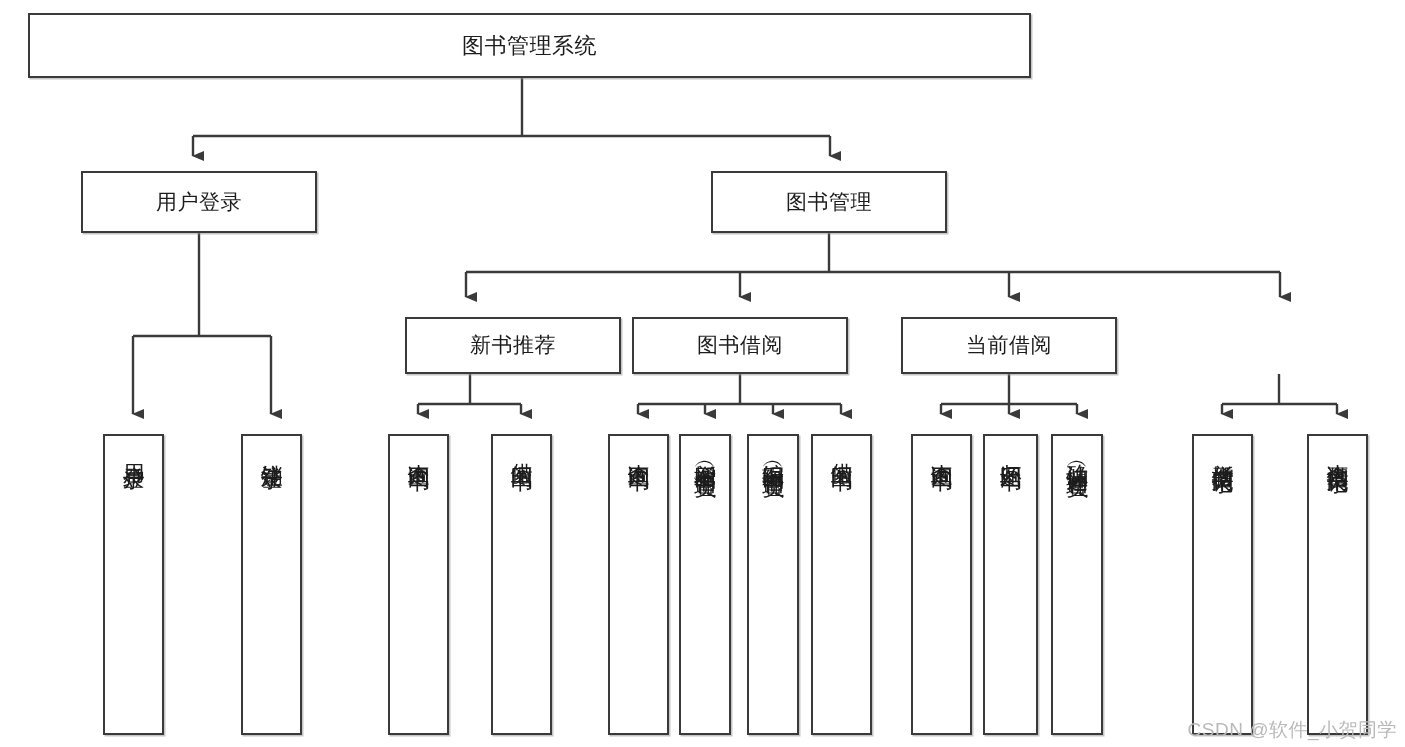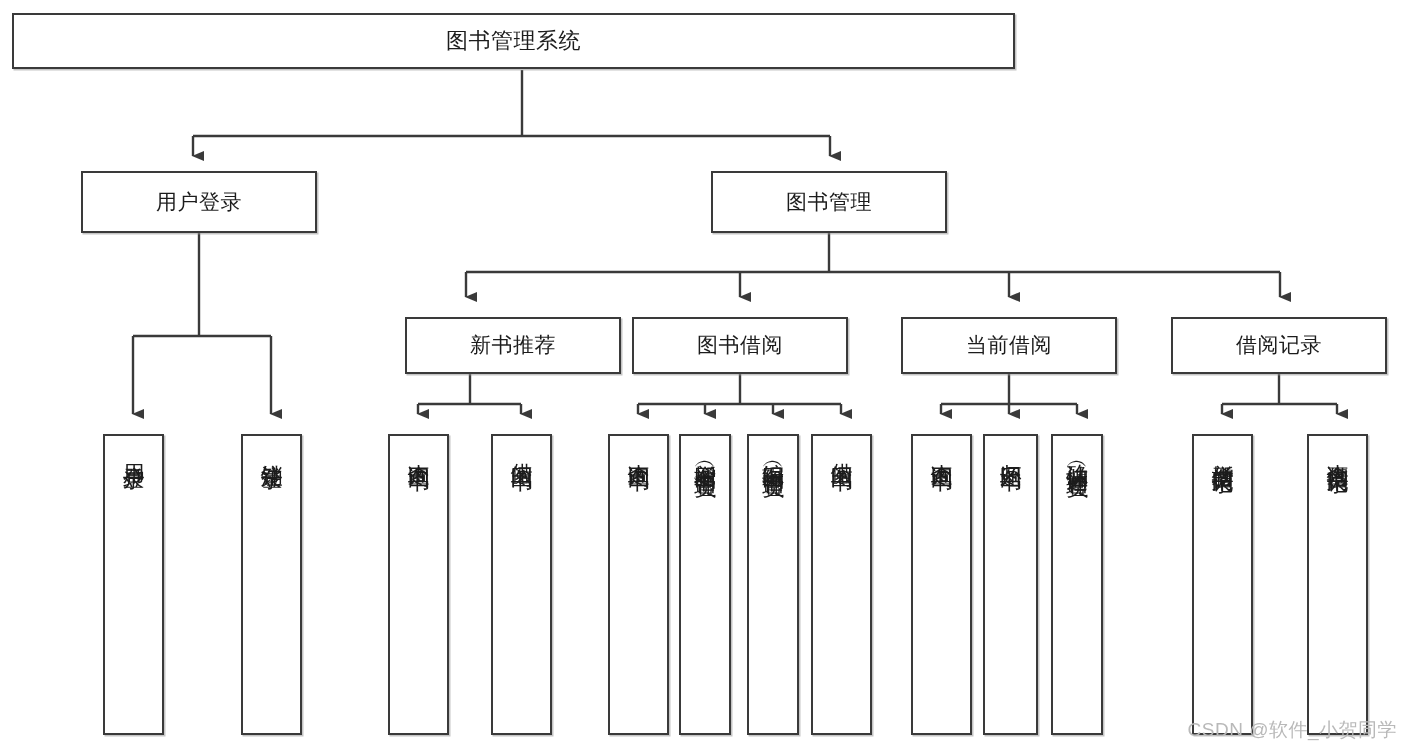--- a/index.html
+++ b/index.html
@@ -117,21 +117,21 @@
       <path d="M 1009 404 L 1009 414" marker-end="url(#arrow)"></path>
       <path d="M 1077 404 L 1077 414" marker-end="url(#arrow)"></path>
 
       <path d="M 1279 374 L 1279 404"></path>
       <path d="M 1222 404 L 1337 404"></path>
       <path d="M 1222 404 L 1222 414" marker-end="url(#arrow)"></path>
       <path d="M 1337 404 L 1337 414" marker-end="url(#arrow)"></path>
     </g>
   </svg>
 
-  <div class="node root" style="left:12px; top:13px; width:1003px; height:56px;">
+  <div class="node root" style="left:28px; top:13px; width:1003px; height:65px;">
     <span class="label">图书管理系统</span>
   </div>
 
   <div class="node" style="left:81px; top:171px; width:236px; height:62px;">
     <span class="label">用户登录</span>
   </div>
 
   <div class="node" style="left:711px; top:171px; width:236px; height:62px;">
     <span class="label">图书管理</span>
   </div>
@@ -141,23 +141,20 @@
   </div>
 
   <div class="node" style="left:632px; top:317px; width:216px; height:57px;">
     <span class="label">图书借阅</span>
   </div>
 
   <div class="node" style="left:901px; top:317px; width:216px; height:57px;">
     <span class="label">当前借阅</span>
   </div>
 
-  <div class="node" style="left:1171px; top:317px; width:216px; height:57px;">
-    <span class="label">借阅记录</span>
-  </div>
 
   <div class="node vertical" style="left:103px; top:434px; width:61px; height:301px;">
     <span class="label">用户登录</span>
   </div>
 
   <div class="node vertical" style="left:241px; top:434px; width:61px; height:301px;">
     <span class="label">注销登录</span>
   </div>
 
   <div class="node vertical" style="left:388px; top:434px; width:61px; height:301px;">

